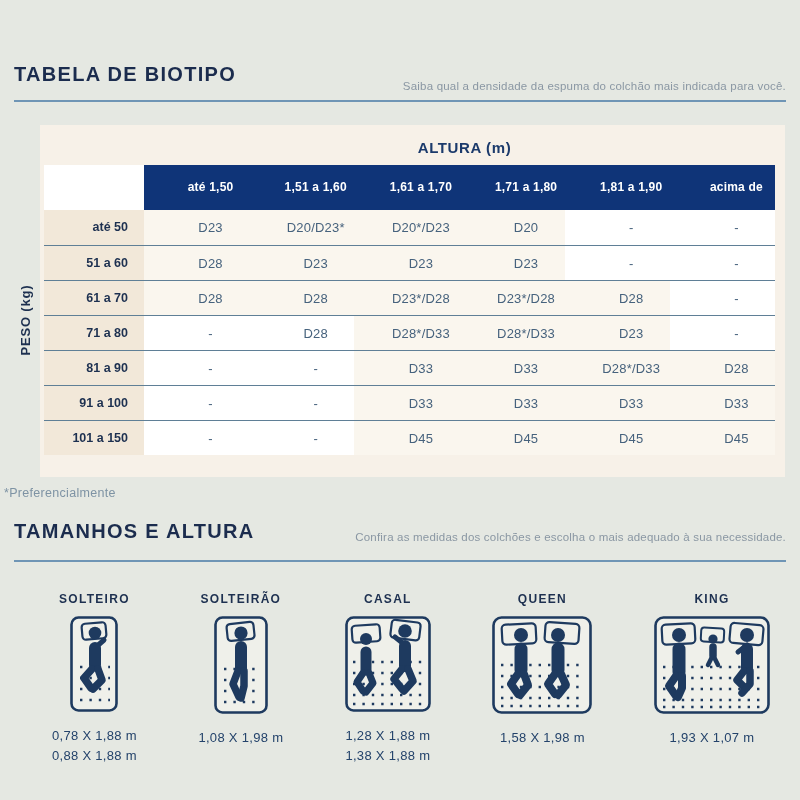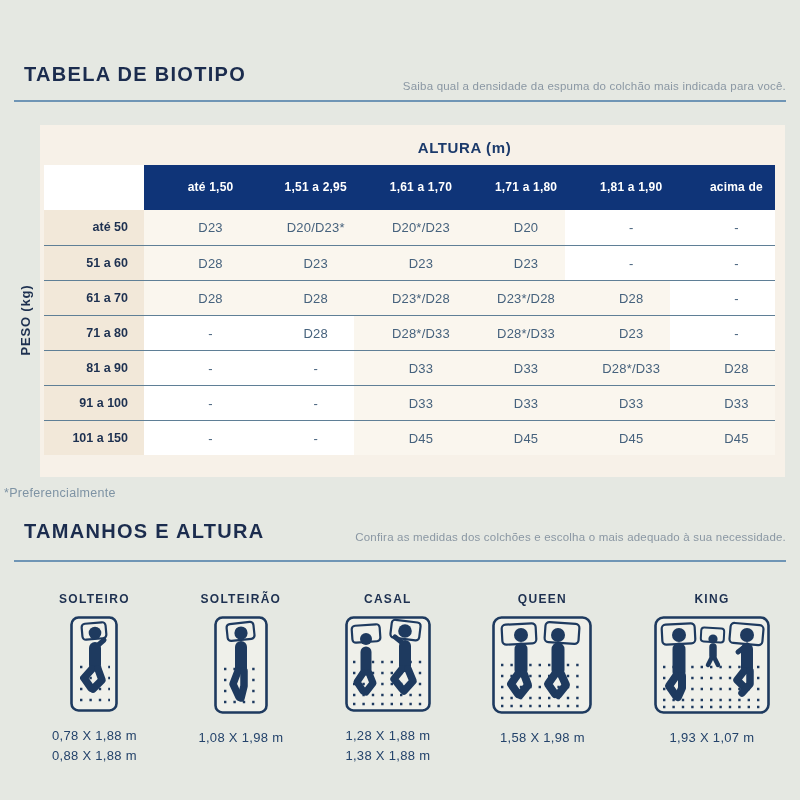--- a/index.html
+++ b/index.html
@@ -7,21 +7,21 @@
     width:800px;height:800px;
     background:#e5e8e2;
     font-family:"Liberation Sans", sans-serif;
     position:relative;
     overflow:hidden;
   }
   .canvas{position:absolute;inset:0;}
 
   
   .sec-title{
-    position:absolute;left:24px;
+    position:absolute;left:14px;
     color:#1b2c4e;font-weight:bold;font-size:20px;letter-spacing:1.3px;
   }
   .sec-sub{
     position:absolute;right:14px;
     color:#8a97a3;font-size:11.5px;letter-spacing:0.2px;
   }
   .sec-divider{
     position:absolute;left:14px;right:14px;height:2px;background:#6f95b5;
   }
   #t1{top:63px;}
@@ -98,21 +98,21 @@
   <div class="sec-divider" id="d1"></div>
 
   <div class="peso-label">PESO (kg)</div>
 
   <div class="table-wrap">
     <div class="altura">ALTURA (m)</div>
     <div class="grid">
 
       <div class="cell corner"></div>
       <div class="cell colh">até 1,50</div>
-      <div class="cell colh">1,51 a 2,95</div>
+      <div class="cell colh">1,51 a 1,60</div>
       <div class="cell colh">1,61 a 1,70</div>
       <div class="cell colh">1,71 a 1,80</div>
       <div class="cell colh">1,81 a 1,90</div>
       <div class="cell colh">acima de 1,90</div>
 
       <div class="cell rowlabel">até 50</div>
       <div class="cell val warm">D23</div>
       <div class="cell val warm">D20/D23*</div>
       <div class="cell val warm">D20*/D23</div>
       <div class="cell val warm">D20</div>

